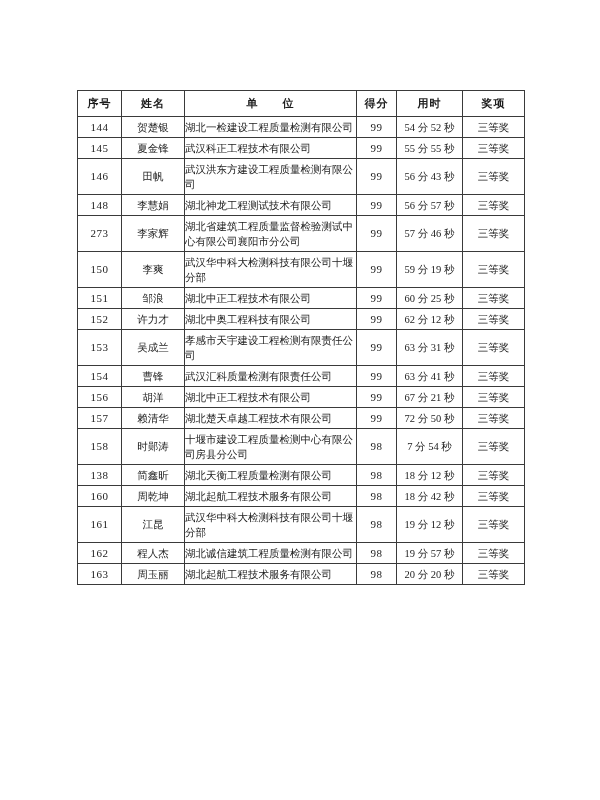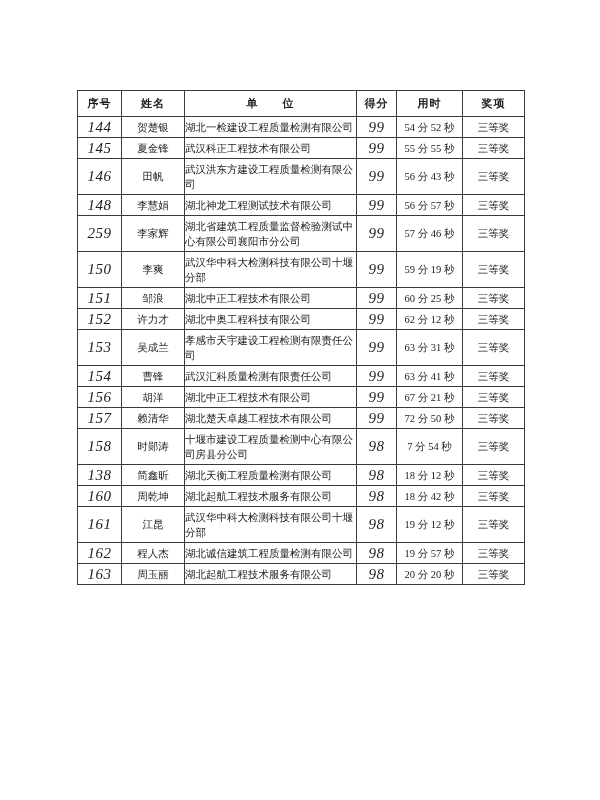--- a/index.html
+++ b/index.html
@@ -43,23 +43,22 @@
     font-size: 10.5px;
     padding: 2.5px 2px;
   }
   table.results td.org {
     text-align: left;
     padding-left: 0;
     padding-right: 3px;
     word-break: break-all;
   }
   table.results td.num {
-    font-size: 15px;
+    font-size: 11px;
     letter-spacing: 0.5px;
-    font-style: italic;
   }
   .page-number {
     position: absolute;
     top: 732px;
     left: 455px;
     width: 72px;
     text-align: center;
     font-size: 13.5px;
     color: #737373;
     letter-spacing: 1px;
@@ -117,21 +116,21 @@
         </tr>
         <tr>
           <td class="num">148</td>
           <td>李慧娟</td>
           <td class="org">湖北神龙工程测试技术有限公司</td>
           <td class="num">99</td>
           <td>56 分 57 秒</td>
           <td>三等奖</td>
         </tr>
         <tr>
-          <td class="num">259</td>
+          <td class="num">273</td>
           <td>李家辉</td>
           <td class="org">湖北省建筑工程质量监督检验测试中心有限公司襄阳市分公司</td>
           <td class="num">99</td>
           <td>57 分 46 秒</td>
           <td>三等奖</td>
         </tr>
         <tr>
           <td class="num">150</td>
           <td>李爽</td>
           <td class="org">武汉华中科大检测科技有限公司十堰分部</td>

